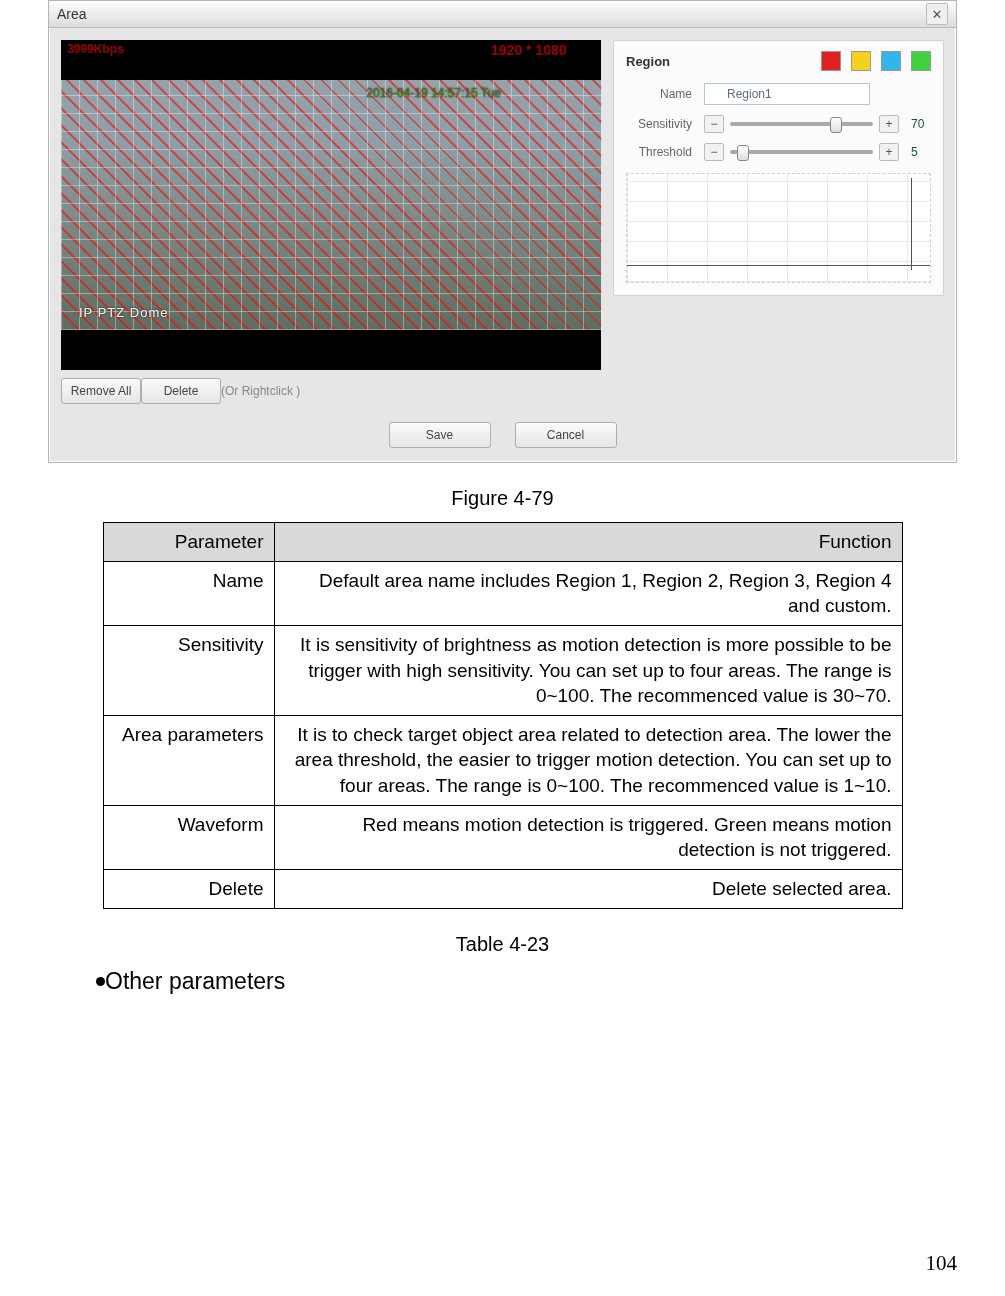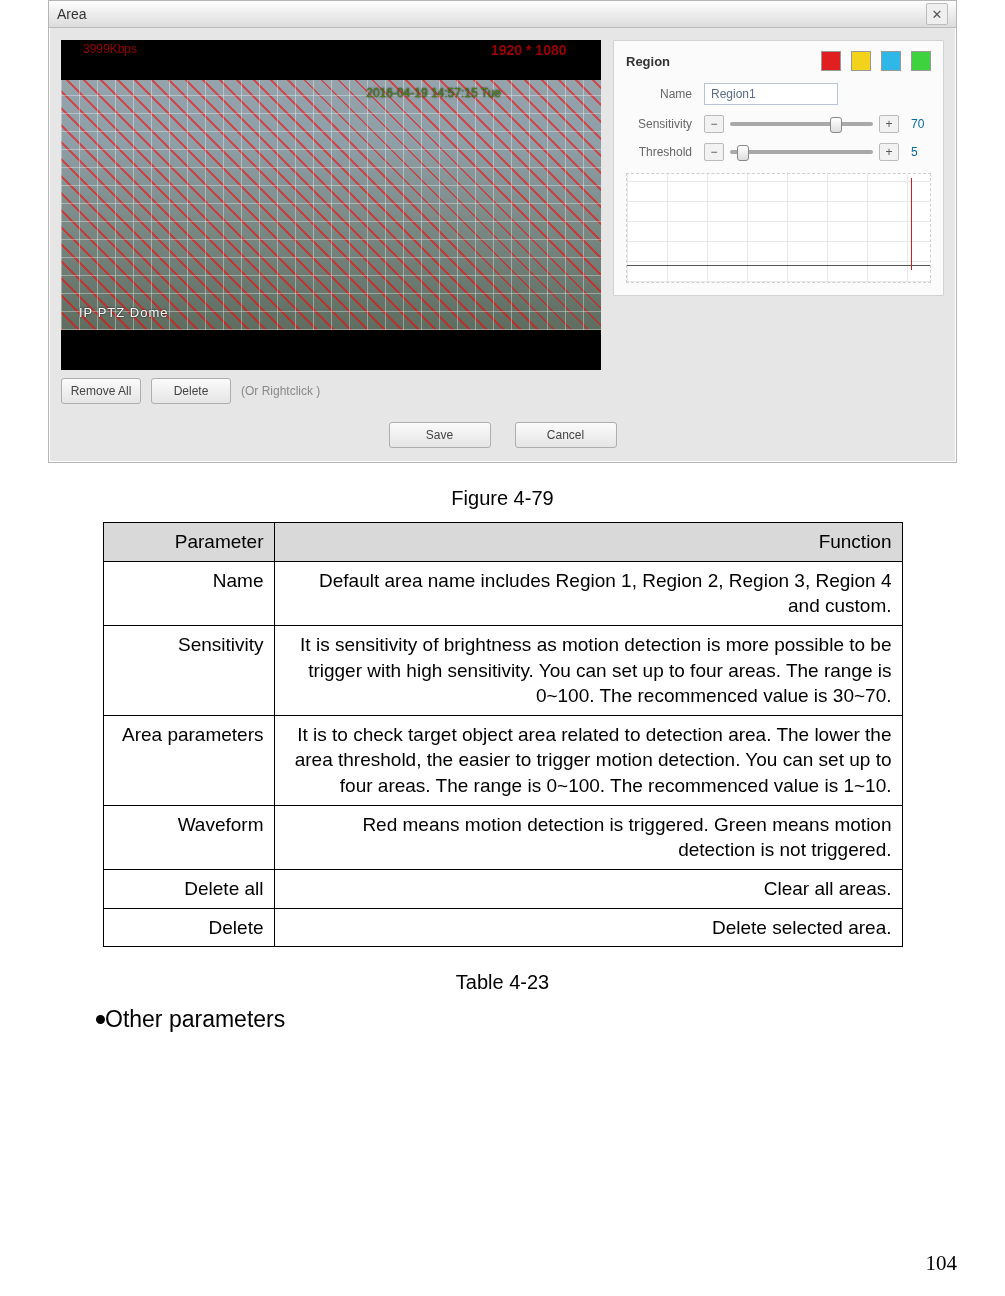--- a/index.html
+++ b/index.html
@@ -9,51 +9,51 @@
   .dialog{border:1px solid #b5b5b5;background:#e7e6e6;box-shadow:0 0 0 1px #fff inset;margin-top:0;overflow:hidden;}
   .titlebar{height:26px;background:linear-gradient(#fdfdfd,#dcdcdc);border-bottom:1px solid #bcbcbc;display:flex;align-items:center;padding:0 8px;font-size:14px;color:#333;}
   .titlebar .spacer{flex:1;}
   .close-btn{width:20px;height:20px;background:#efefef;border:1px solid #bcbcbc;border-radius:2px;display:flex;align-items:center;justify-content:center;font-size:13px;color:#555;line-height:1;}
   .dlg-body{display:flex;padding:12px 12px 8px 12px;gap:12px;}
   .left-pane{flex:0 0 540px;}
   .video{position:relative;width:540px;height:330px;background:#000;overflow:hidden;}
   .video .bar-top,.video .bar-bot{position:absolute;left:0;right:0;height:40px;background:#000;}
   .video .bar-top{top:0;}
   .video .bar-bot{bottom:0;}
-  .ov-kbps{position:absolute;top:2px;left:22px;color:#9d0000;font-size:12px;font-weight:normal;}
+  .ov-kbps{position:absolute;top:2px;left:6px;color:#9d0000;font-size:12px;font-weight:bold;}
   .ov-res{position:absolute;top:2px;left:430px;color:#9d0000;font-size:14px;font-weight:bold;}
   .video-img{position:absolute;top:40px;left:0;right:0;bottom:40px;
     background:
       repeating-linear-gradient(0deg, rgba(255,255,255,.35) 0 1px, transparent 1px 18px),
       repeating-linear-gradient(90deg, rgba(255,255,255,.35) 0 1px, transparent 1px 18px),
       repeating-linear-gradient(45deg, rgba(255,0,0,.55) 0 2px, transparent 2px 12px),
       linear-gradient(180deg,#95a3ab 0%, #8e9fa7 25%, #7d8b88 55%, #5e6d5f 100%);
   }
   .ov-time{position:absolute;top:46px;right:100px;color:#4d7c0f;font-size:12px;text-shadow:0 0 2px #000;}
   .ov-osd{position:absolute;left:18px;bottom:50px;color:#fff;font-size:13px;text-shadow:0 0 2px #000;letter-spacing:1px;}
-  .btnrow{display:flex;align-items:center;gap:10px;margin-top:8px;}
+  .btnrow{display:flex;align-items:center;margin-top:8px;}
   .gbtn{height:24px;min-width:78px;border:1px solid #aeaeae;border-radius:3px;background:linear-gradient(#fbfbfb,#e5e5e5);font-size:12px;color:#444;display:flex;align-items:center;justify-content:center;}
   .hint{font-size:12px;color:#888;}
   .center-btns{display:flex;gap:24px;justify-content:center;padding:10px 0 14px;}
   .center-btns .gbtn{min-width:100px;}
   
   .right-pane{flex:1;min-width:280px;}
   .panel{border:1px solid #d2d2d2;background:#fbfbfb;padding:10px 12px 12px;border-radius:1px;}
   .reg-head{display:flex;align-items:center;gap:10px;margin-bottom:12px;}
   .reg-head .lbl{font-size:13px;color:#333;font-weight:bold;}
   .swatches{display:flex;gap:10px;margin-left:auto;}
   .sw{width:18px;height:18px;border:1px solid #999;}
   .field{display:flex;align-items:center;gap:12px;margin:10px 0;font-size:12px;color:#666;}
   .field .flabel{width:66px;text-align:right;}
-  .txt{flex:0 0 120px;height:20px;border:1px solid #b9c5d6;background:#fff;font-size:12px;color:#5b6b88;padding:0 6px;display:flex;align-items:center;}
+  .txt{flex:0 0 120px;height:20px;border:1px solid #b9c5d6;background:#fff;font-size:12px;color:#5b6b88;padding:0 22px;display:flex;align-items:center;}
   .slider{display:flex;align-items:center;gap:6px;flex:1;}
   .pm{width:18px;height:16px;border:1px solid #bbb;border-radius:2px;background:#f2f2f2;display:flex;align-items:center;justify-content:center;font-size:12px;color:#555;}
   .track{flex:1;height:4px;background:#a9a9a9;border-radius:2px;position:relative;}
   .thumb{position:absolute;top:-5px;width:10px;height:14px;border:1px solid #888;border-radius:3px;background:linear-gradient(#fff,#ddd);}
-  .sval{width:20px;font-size:12px;color:#0369a1;}
+  .sval{width:20px;font-size:12px;color:#14532d;}
   .chart{margin-top:12px;height:108px;border:1px dashed #cfcfcf;background:#fff;position:relative;overflow:hidden;}
   .chart::before{content:"";position:absolute;inset:0;background:
      repeating-linear-gradient(0deg,#e8e8e8 0 1px,transparent 1px 20px),
      repeating-linear-gradient(90deg,#e8e8e8 0 1px,transparent 1px 40px);}
   .chart .axis{position:absolute;left:0;right:0;bottom:16px;height:1px;background:#555;}
   .chart .redline{position:absolute;right:18px;top:4px;bottom:12px;width:1px;background:#cc1d1d;}
   
   .caption{text-align:center;font-size:20px;margin:24px 0 12px;}
   
   table.params{width:800px;margin:0 auto;border-collapse:collapse;font-size:19px;}
@@ -181,24 +181,20 @@
         </tr>
       <tr>
           <td>Area parameters</td>
           <td>It is to check target object area related to detection area. The lower the area threshold, the easier to trigger motion detection. You can set up to four areas. The range is 0~100. The recommenced value is 1~10.</td>
         </tr>
       <tr>
           <td>Waveform</td>
           <td>Red means motion detection is triggered. Green means motion detection is not triggered.</td>
         </tr>
       <tr>
-          <td>Delete all</td>
-          <td>Clear all areas.</td>
-        </tr>
-      <tr>
           <td>Delete</td>
           <td>Delete selected area.</td>
         </tr>
     </tbody>
   </table>
 
   <div class="caption">Table 4-23</div>
 
   <div class="bullet">
     <span class="dot"></span>

